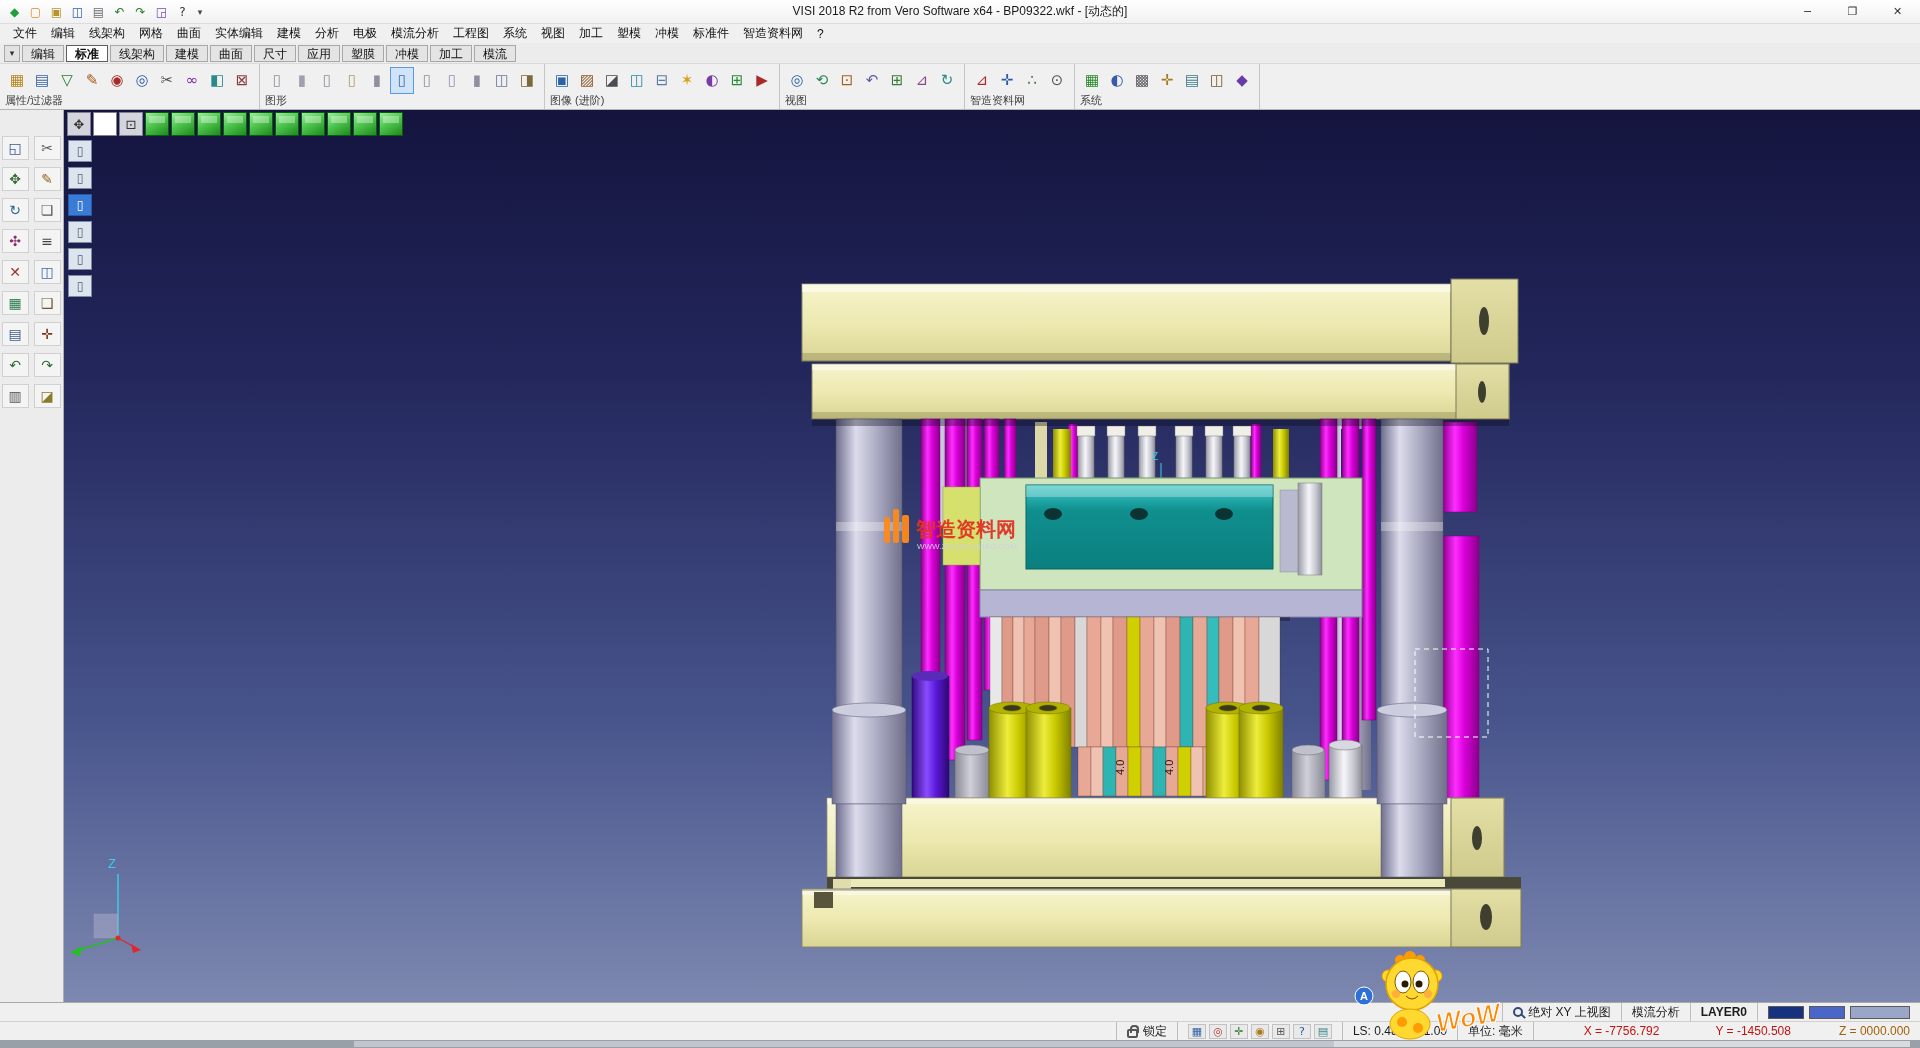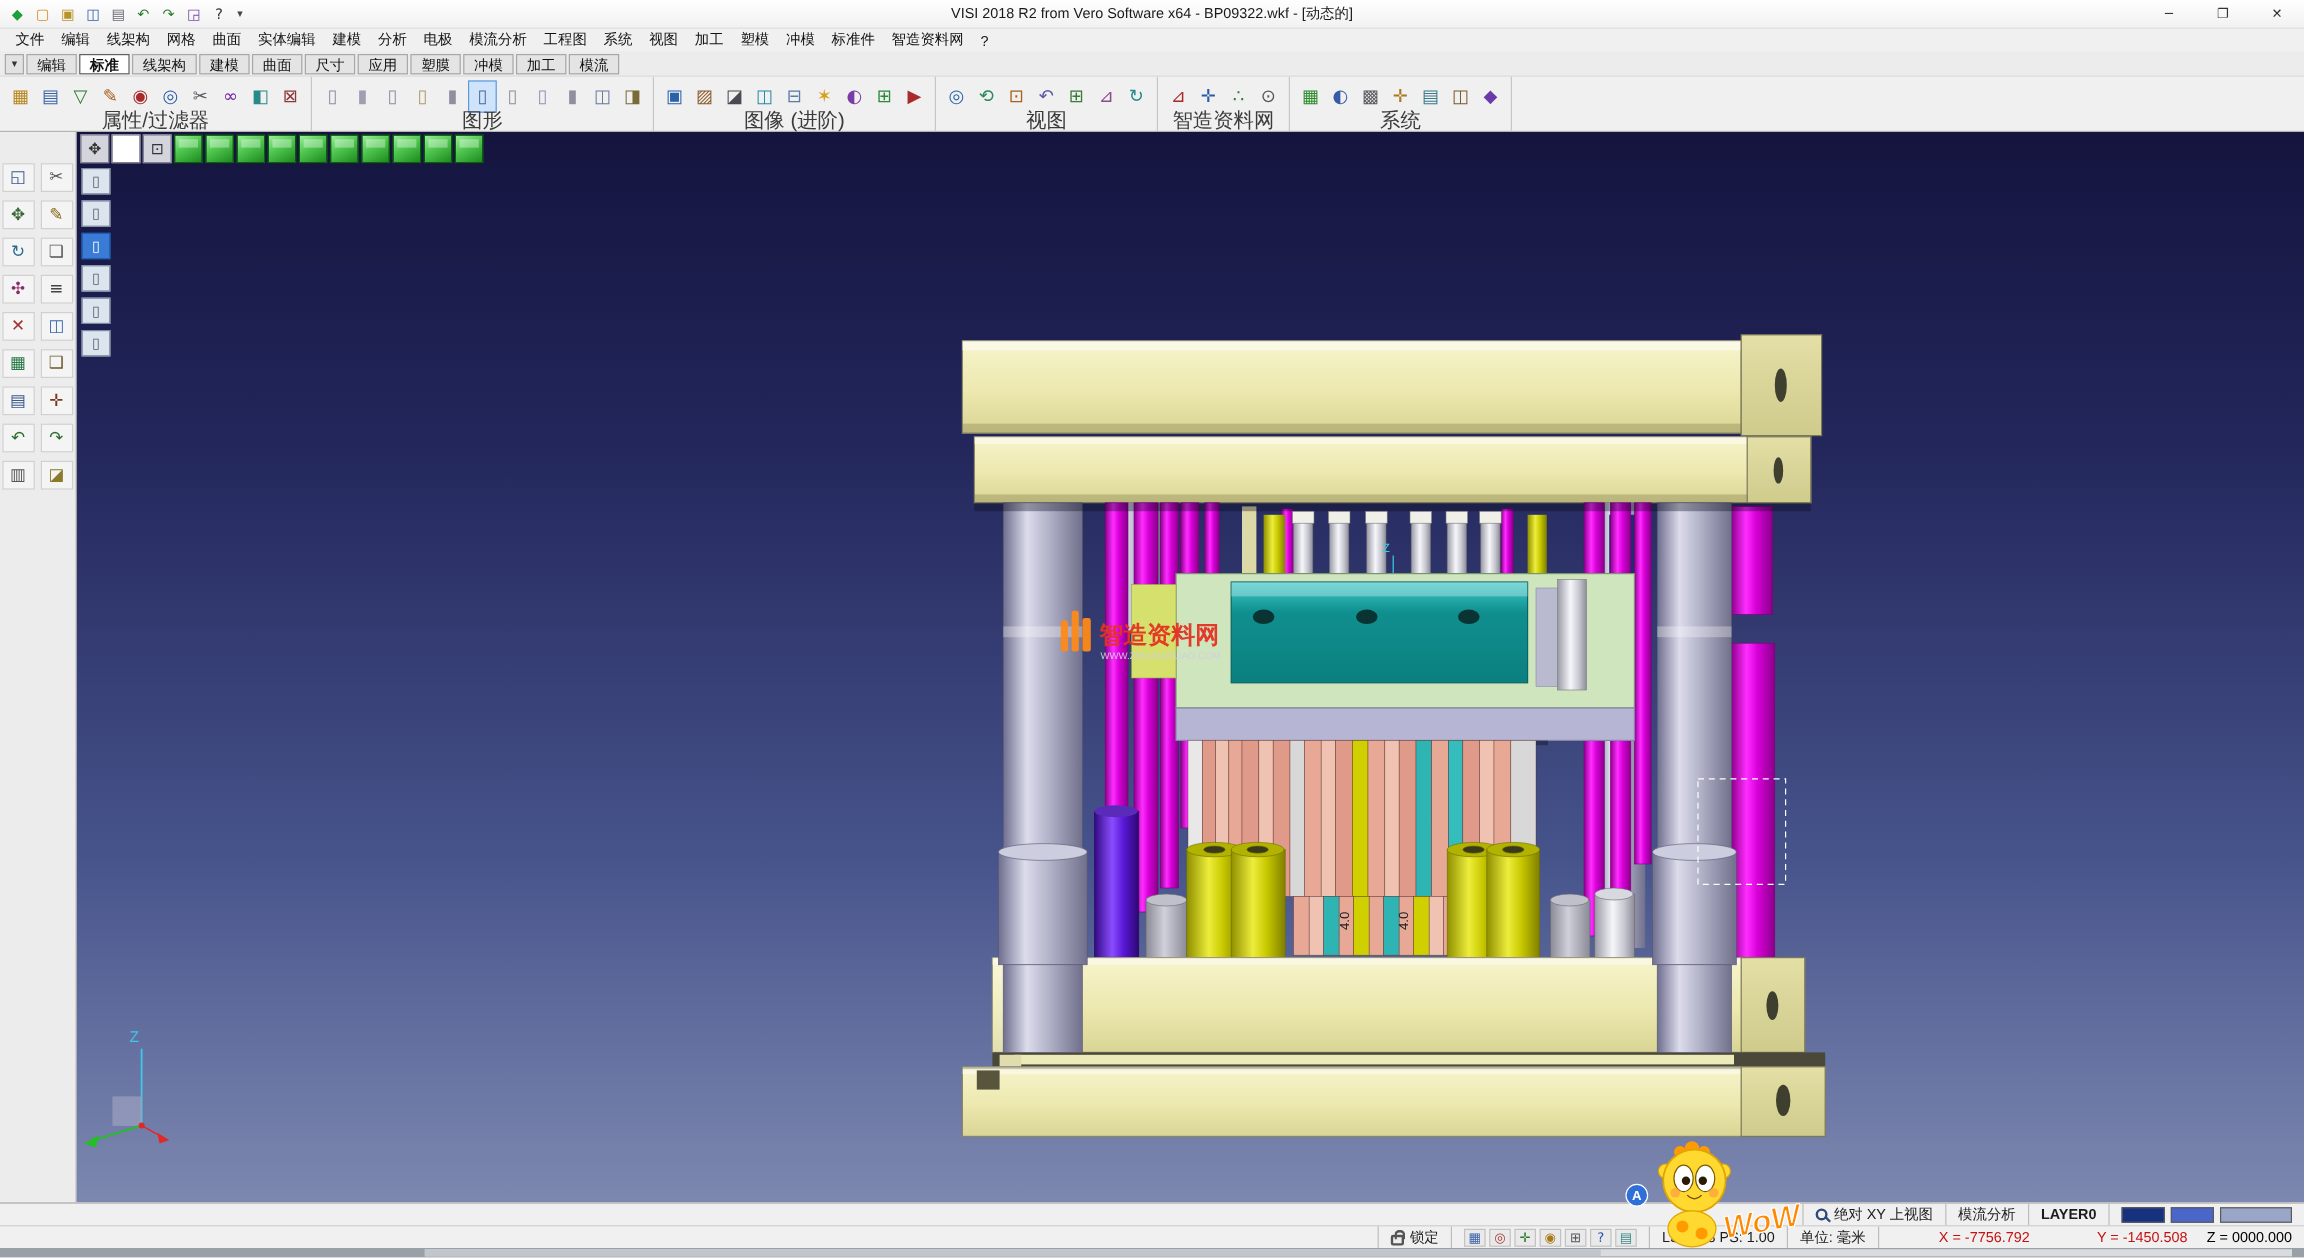--- a/index.html
+++ b/index.html
@@ -23,21 +23,21 @@
   .tab-dropdown{width:16px;height:17px;border:1px solid #a8a8a8;background:#e2e2e2;font-size:9px;display:flex;align-items:center;justify-content:center;color:#333;}
   .tab{font-size:12px;padding:0 8px;height:17px;line-height:16px;border:1px solid #a8a8a8;background:#e4e4e4;color:#111;white-space:nowrap;}
   .tab.active{background:#ffffff;border-color:#5f5f5f;font-weight:bold;}
 
   
   .toolbar{position:absolute;top:64px;left:0;right:0;height:46px;background:#f0f0f0;border-bottom:1px solid #b4b4b4;display:flex;}
   .tgroup{display:flex;flex-direction:column;justify-content:space-between;border-right:1px solid #c6c6c6;padding:2px 5px 1px 5px;}
   .tgroup-icons{display:flex;align-items:center;gap:1px;height:29px;}
   .ticon{width:24px;height:27px;display:flex;align-items:center;justify-content:center;font-size:15px;border:1px solid transparent;font-family:"DejaVu Sans",sans-serif;}
   .ticon.active{background:#cfe4fa;border:1px solid #5a9ae0;}
-  .tgroup-label{font-size:17px;color:#3c3c3c;text-align:center;height:14px;line-height:13px;white-space:nowrap;}
+  .tgroup-label{font-size:11px;color:#3c3c3c;text-align:left;height:14px;line-height:13px;white-space:nowrap;}
 
   
   .sidebar{position:absolute;left:0;top:110px;width:64px;bottom:46px;background:#ececec;border-right:1px solid #b0b0b0;display:grid;grid-template-columns:28px 28px;gap:7px 4px;align-content:start;justify-content:center;padding-top:26px;}
   .sicon{width:27px;height:24px;display:flex;align-items:center;justify-content:center;font-size:14px;border:1px solid #d0d0d0;background:#f4f4f4;font-family:"DejaVu Sans",sans-serif;}
 
   
   .viewport{position:absolute;left:64px;top:110px;width:1856px;height:892px;background:linear-gradient(#14143e 0%,#23275c 30%,#47548c 68%,#7d88b0 100%);overflow:hidden;}
   .scene{position:absolute;left:0;top:0;width:1856px;height:892px;}
   .viewcube-bar{position:absolute;left:3px;top:2px;display:flex;gap:2px;z-index:3;}
   .vbtn{width:24px;height:24px;border:1px solid #7f7f93;background:#d4d4dc;display:flex;align-items:center;justify-content:center;font-size:13px;color:#333;font-family:"DejaVu Sans",sans-serif;}
@@ -60,21 +60,21 @@
   .swatch{width:36px;height:13px;border:1px solid #5a5a5a;}
   .swatch.dark{background:#16327e;}
   .swatch.light{background:#4a66c8;}
   .swatch.gray{background:#9aa6c8;width:60px;}
   .mag{width:10px;height:10px;border:2px solid #2f4a7a;border-radius:50%;position:relative;}
   .mag::after{content:"";position:absolute;width:6px;height:2px;background:#2f4a7a;transform:rotate(45deg);right:-5px;bottom:-2px;}
   .lockicon{width:11px;height:9px;border:2px solid #555;border-radius:2px;position:relative;margin-top:4px;}
   .lockicon::before{content:"";position:absolute;top:-6px;left:1px;width:5px;height:6px;border:2px solid #555;border-bottom:none;border-radius:4px 4px 0 0;}
   .sicon2{width:18px;height:15px;display:flex;align-items:center;justify-content:center;font-size:11px;border:1px solid #c2c2c2;background:#e9e9e9;font-family:"DejaVu Sans",sans-serif;}
   .coord-x,.coord-y{color:#c41212;margin-left:40px;}
-  .coord-z{color:#000000;}
+  .coord-z{color:#a16207;margin-left:32px;}
   .coord-gap{width:6px;}
 
   .bottomstrip{position:absolute;left:0;right:0;top:1040px;height:8px;background:#9aa0a8;}
   .bottomstrip .track{position:absolute;left:354px;right:10px;top:1px;bottom:1px;background:#d9dbde;}
   .bottomstrip .thumb{position:absolute;left:0;top:0;bottom:0;width:980px;background:#c2c6cc;}
 </style>
 </head>
 <body>
 
 <div class="titlebar">

